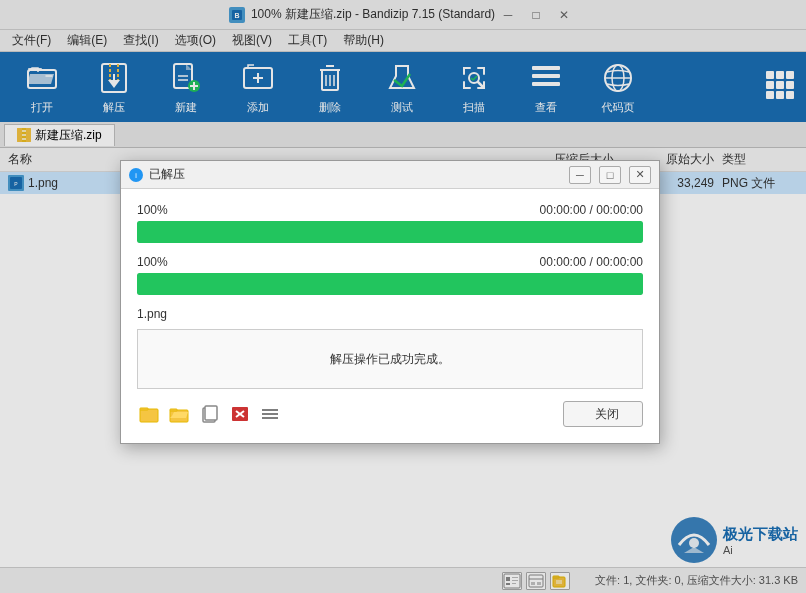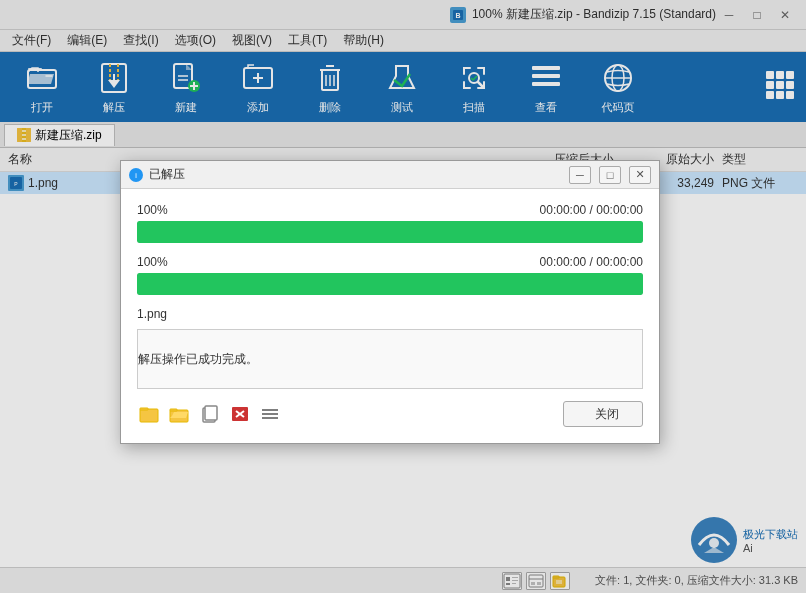--- a/index.html
+++ b/index.html
@@ -12,21 +12,21 @@
       overflow: hidden;
       position: relative;
     }
 
     
     .title-bar {
       background: #f0f0f0;
       height: 30px;
       display: flex;
       align-items: center;
-      justify-content: flex-end;
+      justify-content: center;
       padding: 0 8px;
       border-bottom: 1px solid #d0d0d0;
     }
     .title-bar-left {
       display: flex;
       align-items: center;
       gap: 6px;
       font-size: 12px;
       color: #333;
     }
@@ -308,20 +308,21 @@
       font-size: 12px;
       color: #333;
       margin-bottom: 8px;
     }
     .result-box {
       border: 1px solid #ccc;
       background: #f9f9f9;
       min-height: 60px;
       display: flex;
       align-items: center;
+      justify-content: center;
       margin-bottom: 12px;
       font-size: 12px;
       color: #333;
     }
     .dialog-footer {
       display: flex;
       align-items: center;
       justify-content: space-between;
       padding: 0 0 4px;
     }
@@ -701,16 +702,16 @@
 <div class="watermark">
   <div class="watermark-logo">
     <svg width="50" height="50" viewBox="0 0 50 50">
       <circle cx="25" cy="25" r="23" fill="#1a6fb5" opacity="0.85"></circle>
       <path d="M10 30 Q25 10 40 30" fill="none" stroke="white" stroke-width="3"></path>
       <circle cx="25" cy="28" r="5" fill="white" opacity="0.9"></circle>
       <path d="M15 38 L25 32 L35 38" fill="white" opacity="0.6"></path>
     </svg>
   </div>
   <div>
-    <div style="font-size:11px; font-weight:normal; color:#1a6fb5;">极光下载站</div>
+    <div style="font-size:15px; font-weight:bold; color:#1a6fb5;">极光下载站</div>
     <div style="font-size:11px; color:#555;">Ai</div>
   </div>
 </div>
 
 </body></html>

